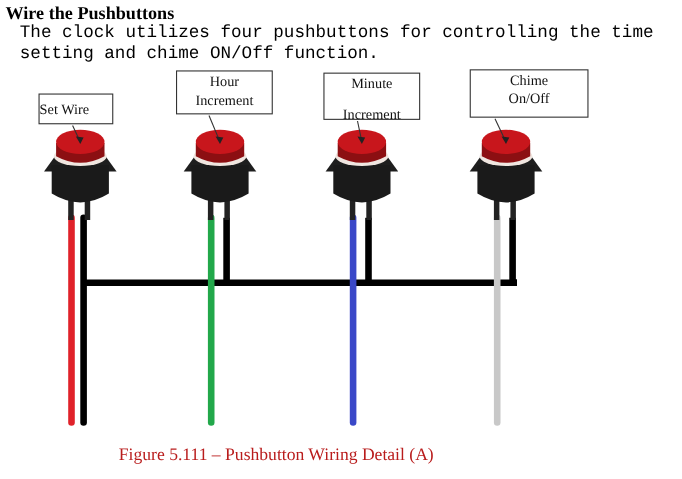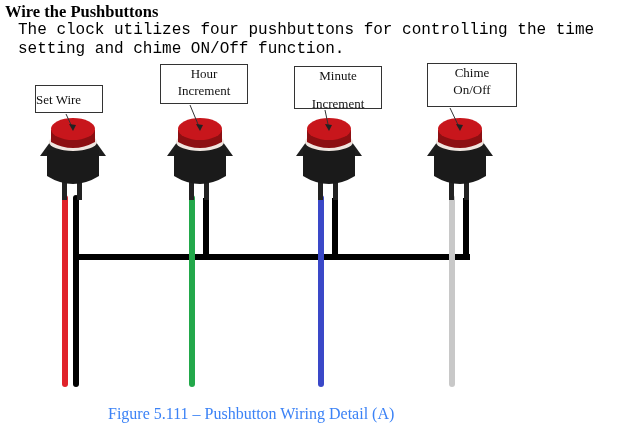--- a/index.html
+++ b/index.html
@@ -1,20 +1,20 @@
 <!DOCTYPE html>
 <html><head>
 <meta charset="utf-8">
 <style>
   html, body { margin:0; padding:0; background:#ffffff; }
   body { width:620px; height:435px; position:relative; overflow:hidden; }
   .heading { position:absolute; left:5px; top:2px; font-family:Liberation Serif, serif; font-weight:bold; font-size:16.5px; color:#000; }
   .para { position:absolute; left:5px; top:21px; width:612px; font-family:Liberation Mono, monospace; font-size:16px; line-height:19px; color:#000;margin-left:13px; }
   .label { position:absolute; background:#fff; border:1px solid #333; font-family:"Liberation Serif", serif; font-size:13px; line-height:17px; text-align:center; color:#111; box-sizing:border-box; display:flex; align-items:center; justify-content:flex-start; }
-  .caption { position:absolute; left:108px; top:405px; font-family:"Liberation Serif", serif; font-size:16px; color:#3b82f6; }
+  .caption { position:absolute; left:108px; top:405px; font-family:"Liberation Serif", serif; font-size:16px; color:#b91c1c; }
   svg.diagram { position:absolute; left:0; top:0; }
 </style>
 </head>
 <body>
 
 <div class="heading">Wire the Pushbuttons</div>
 <div class="para">The clock utilizes four pushbuttons for controlling the time setting and chime ON/Off function.</div>
 
 <svg class="diagram" width="620" height="435">
   <g id="wires">
@@ -80,18 +80,18 @@
   <span>Set Wire</span>
 </div>
 <div class="label" style="left:160px;top:64px;width:88px;height:40px;flex-direction:column;">
   <span>Hour</span>
   <span>Increment</span>
 </div>
 <div class="label" style="left:294px;top:66px;width:88px;height:43px;flex-direction:column;gap:11px;">
   <span>Minute</span>
   <span>Increment</span>
 </div>
-<div class="label" style="left:427px;top:63px;width:90px;height:44px;flex-direction:column;">
+<div class="label" style="left:427px;top:63px;width:108px;height:44px;flex-direction:column;">
   <span>Chime</span>
   <span>On/Off</span>
 </div>
 
 <div class="caption">Figure 5.111 – Pushbutton Wiring Detail (A)</div>
 
 </body></html>

